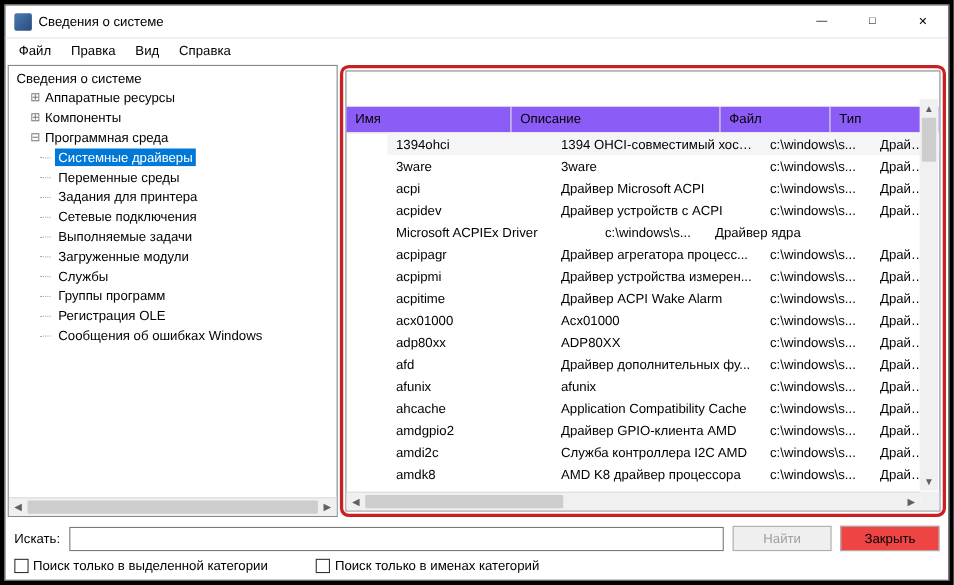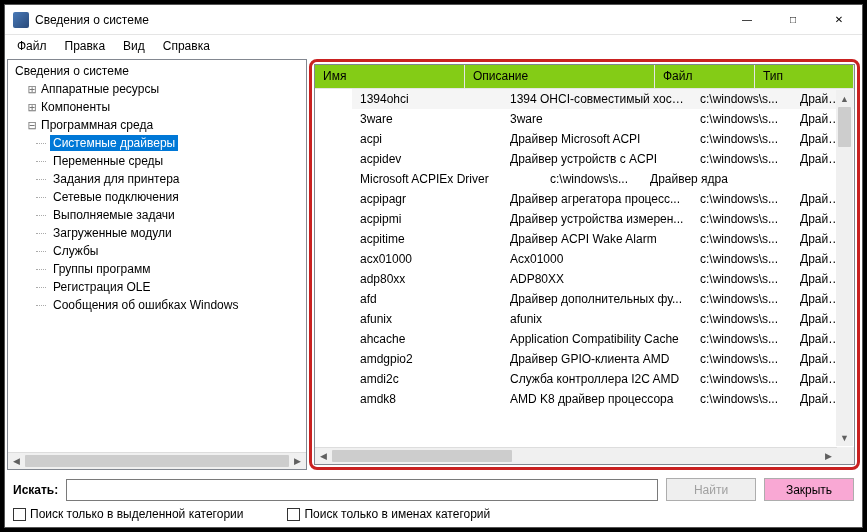--- a/index.html
+++ b/index.html
@@ -126,22 +126,23 @@
   .list-inner {
     position: absolute;
     inset: 2px;
     border: 1px solid #828790;
     display:flex;
     flex-direction: column;
   }
   .list-header {
     display: flex;
     height: 24px;
-    background: #84cc16;
+    background: #8b5cf6;
     border-bottom: 1px solid #e5e5e5;
+    margin-top: 32px;
   }
   .list-header .col {
     padding: 4px 8px;
     border-right: 1px solid #e5e5e5;
     font-weight: 400;
     overflow:hidden;
     text-overflow: ellipsis;
     white-space: nowrap;
   }
   .list-body {
@@ -188,33 +189,33 @@
     padding: 6px 8px;
     display:flex;
     flex-direction: column;
     gap: 6px;
   }
   .search-row {
     display: flex;
     align-items: center;
     gap: 8px;
   }
-  .search-row label { white-space: nowrap; font-weight: bold; }
+  .search-row label { white-space: nowrap; }
   .search-input {
     flex: 1;
     height: 22px;
     border: 1px solid #7a7a7a;
     padding: 2px 4px;
     font: inherit;
   }
   .btn {
     height: 23px;
     min-width: 90px;
     border: 1px solid #adadad;
-    background: #f9a8d4;
+    background: #ef4444;
     padding: 0 14px;
     font: inherit;
   }
   .btn:disabled { color: #a0a0a0; background:#efefef;text-align:center;}
   .check-row { display:flex; gap: 44px; align-items:center;}
   .check { display:flex; align-items:center; gap:4px;}
   .check .box {
     width:13px; height:13px; border:1px solid #333; background:#fff;
   }
   .corner { position:absolute; right:0; bottom:0; width:17px; height:17px; background:#f0f0f0;}

